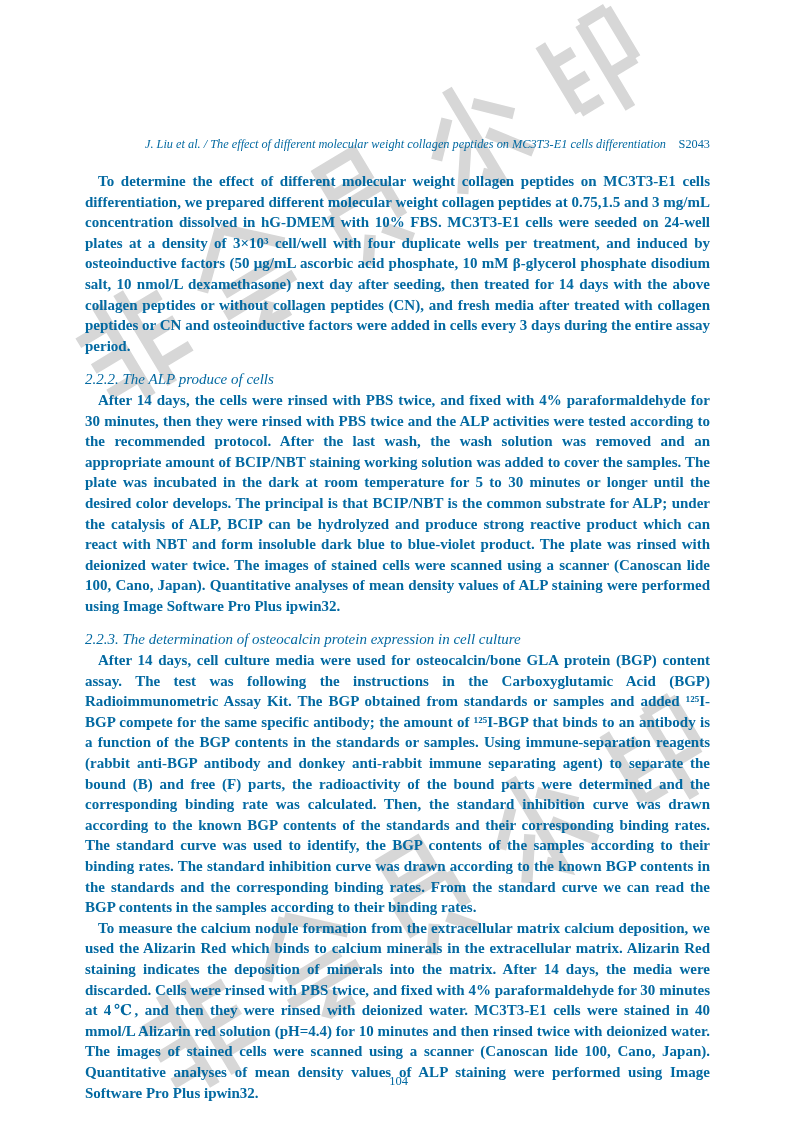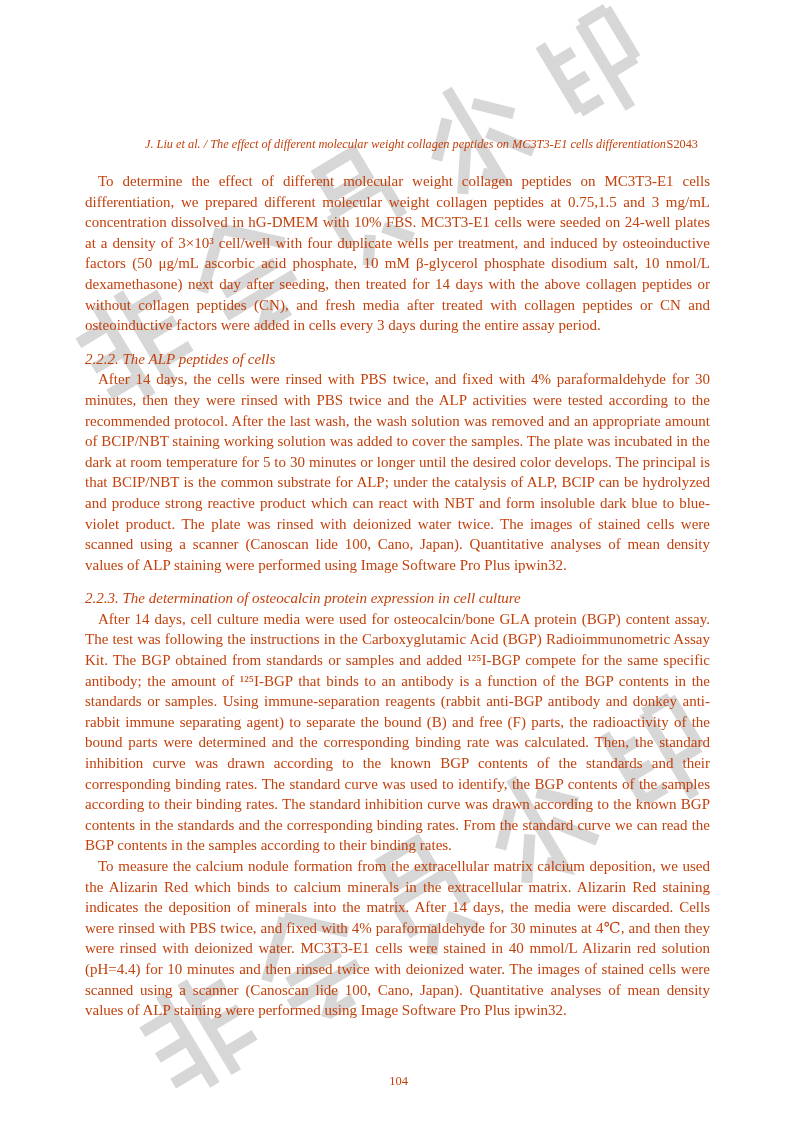--- a/index.html
+++ b/index.html
@@ -3,21 +3,21 @@
 <meta charset="utf-8">
 <style>
   html, body { margin: 0; padding: 0; background: #ffffff; }
   .page {
     position: relative;
     width: 727px;
     height: 1122px;
     background: #ffffff;
     overflow: hidden;
     font-family: "Liberation Serif", "DejaVu Serif", serif;
-    color: #c2410c;
+    color: #0369a1;
   }
   
   .watermark {
     position: absolute;
     display: flex;
     align-items: center;
     z-index: 0;
     pointer-events: none;
   }
   #wm-upper { left: 30px;  top: 145px; transform: rotate(-31deg); }
@@ -41,33 +41,33 @@
   }
   .running-title {
     display: block;
     text-align: center;
     font-style: italic;
     padding: 0 60px;
     white-space: nowrap;
   }
   .page-code {
     position: absolute;
-    right: 12px;
+    right: 0;
     top: 0;
     font-style: normal;
     margin-left: 44px;
   }
   .content p {
     margin: 0;
     font-size: 15px;
     line-height: 20.6px;
     text-align: justify;
     text-justify: inter-word;
   }
-  .content p.indent { text-indent: 13px; }
+  .content p.indent { text-indent: 13px; font-weight: bold; }
   .content h3 {
     margin: 13px 0 0 0;
     font-size: 15px;
     line-height: 20.6px;
     font-weight: normal;
     font-style: italic;
   }
   .page-footer {
     position: absolute;
     left: 86px;
@@ -121,21 +121,21 @@
   <div class="content">
 
     <div class="running-header">
       <span class="running-title">J. Liu et al. / The effect of different molecular weight collagen peptides on MC3T3-E1 cells differentiation</span>
       <span class="page-code">S2043</span>
     </div>
 
 
     <p class="indent">To determine the effect of different molecular weight collagen peptides on MC3T3-E1 cells differentiation, we prepared different molecular weight collagen peptides at 0.75,1.5 and 3 mg/mL concentration dissolved in hG-DMEM with 10% FBS. MC3T3-E1 cells were seeded on 24-well plates at a density of 3×10³ cell/well with four duplicate wells per treatment, and induced by osteoinductive factors (50 μg/mL ascorbic acid phosphate, 10 mM β-glycerol phosphate disodium salt, 10 nmol/L dexamethasone) next day after seeding, then treated for 14 days with the above collagen peptides or without collagen peptides (CN), and fresh media after treated with collagen peptides or CN and osteoinductive factors were added in cells every 3 days during the entire assay period.</p>
 
-    <h3>2.2.2. The ALP peptides of cells</h3>
+    <h3>2.2.2. The ALP produce of cells</h3>
     <p class="indent">After 14 days, the cells were rinsed with PBS twice, and fixed with 4% paraformaldehyde for 30 minutes, then they were rinsed with PBS twice and the ALP activities were tested according to the recommended protocol. After the last wash, the wash solution was removed and an appropriate amount of BCIP/NBT staining working solution was added to cover the samples. The plate was incubated in the dark at room temperature for 5 to 30 minutes or longer until the desired color develops. The principal is that BCIP/NBT is the common substrate for ALP; under the catalysis of ALP, BCIP can be hydrolyzed and produce strong reactive product which can react with NBT and form insoluble dark blue to blue-violet product. The plate was rinsed with deionized water twice. The images of stained cells were scanned using a scanner (Canoscan lide 100, Cano, Japan). Quantitative analyses of mean density values of ALP staining were performed using Image Software Pro Plus ipwin32.</p>
 
     <h3>2.2.3. The determination of osteocalcin protein expression in cell culture</h3>
     <p class="indent">After 14 days, cell culture media were used for osteocalcin/bone GLA protein (BGP) content assay. The test was following the instructions in the Carboxyglutamic Acid (BGP) Radioimmunometric Assay Kit. The BGP obtained from standards or samples and added ¹²⁵I-BGP compete for the same specific antibody; the amount of ¹²⁵I-BGP that binds to an antibody is a function of the BGP contents in the standards or samples. Using immune-separation reagents (rabbit anti-BGP antibody and donkey anti-rabbit immune separating agent) to separate the bound (B) and free (F) parts, the radioactivity of the bound parts were determined and the corresponding binding rate was calculated. Then, the standard inhibition curve was drawn according to the known BGP contents of the standards and their corresponding binding rates. The standard curve was used to identify, the BGP contents of the samples according to their binding rates. The standard inhibition curve was drawn according to the known BGP contents in the standards and the corresponding binding rates. From the standard curve we can read the BGP contents in the samples according to their binding rates.</p>
 
     <p class="indent">To measure the calcium nodule formation from the extracellular matrix calcium deposition, we used the Alizarin Red which binds to calcium minerals in the extracellular matrix. Alizarin Red staining indicates the deposition of minerals into the matrix. After 14 days, the media were discarded. Cells were rinsed with PBS twice, and fixed with 4% paraformaldehyde for 30 minutes at 4℃, and then they were rinsed with deionized water. MC3T3-E1 cells were stained in 40 mmol/L Alizarin red solution (pH=4.4) for 10 minutes and then rinsed twice with deionized water. The images of stained cells were scanned using a scanner (Canoscan lide 100, Cano, Japan). Quantitative analyses of mean density values of ALP staining were performed using Image Software Pro Plus ipwin32.</p>
 
   </div>
 
   <div class="page-footer">104</div>

